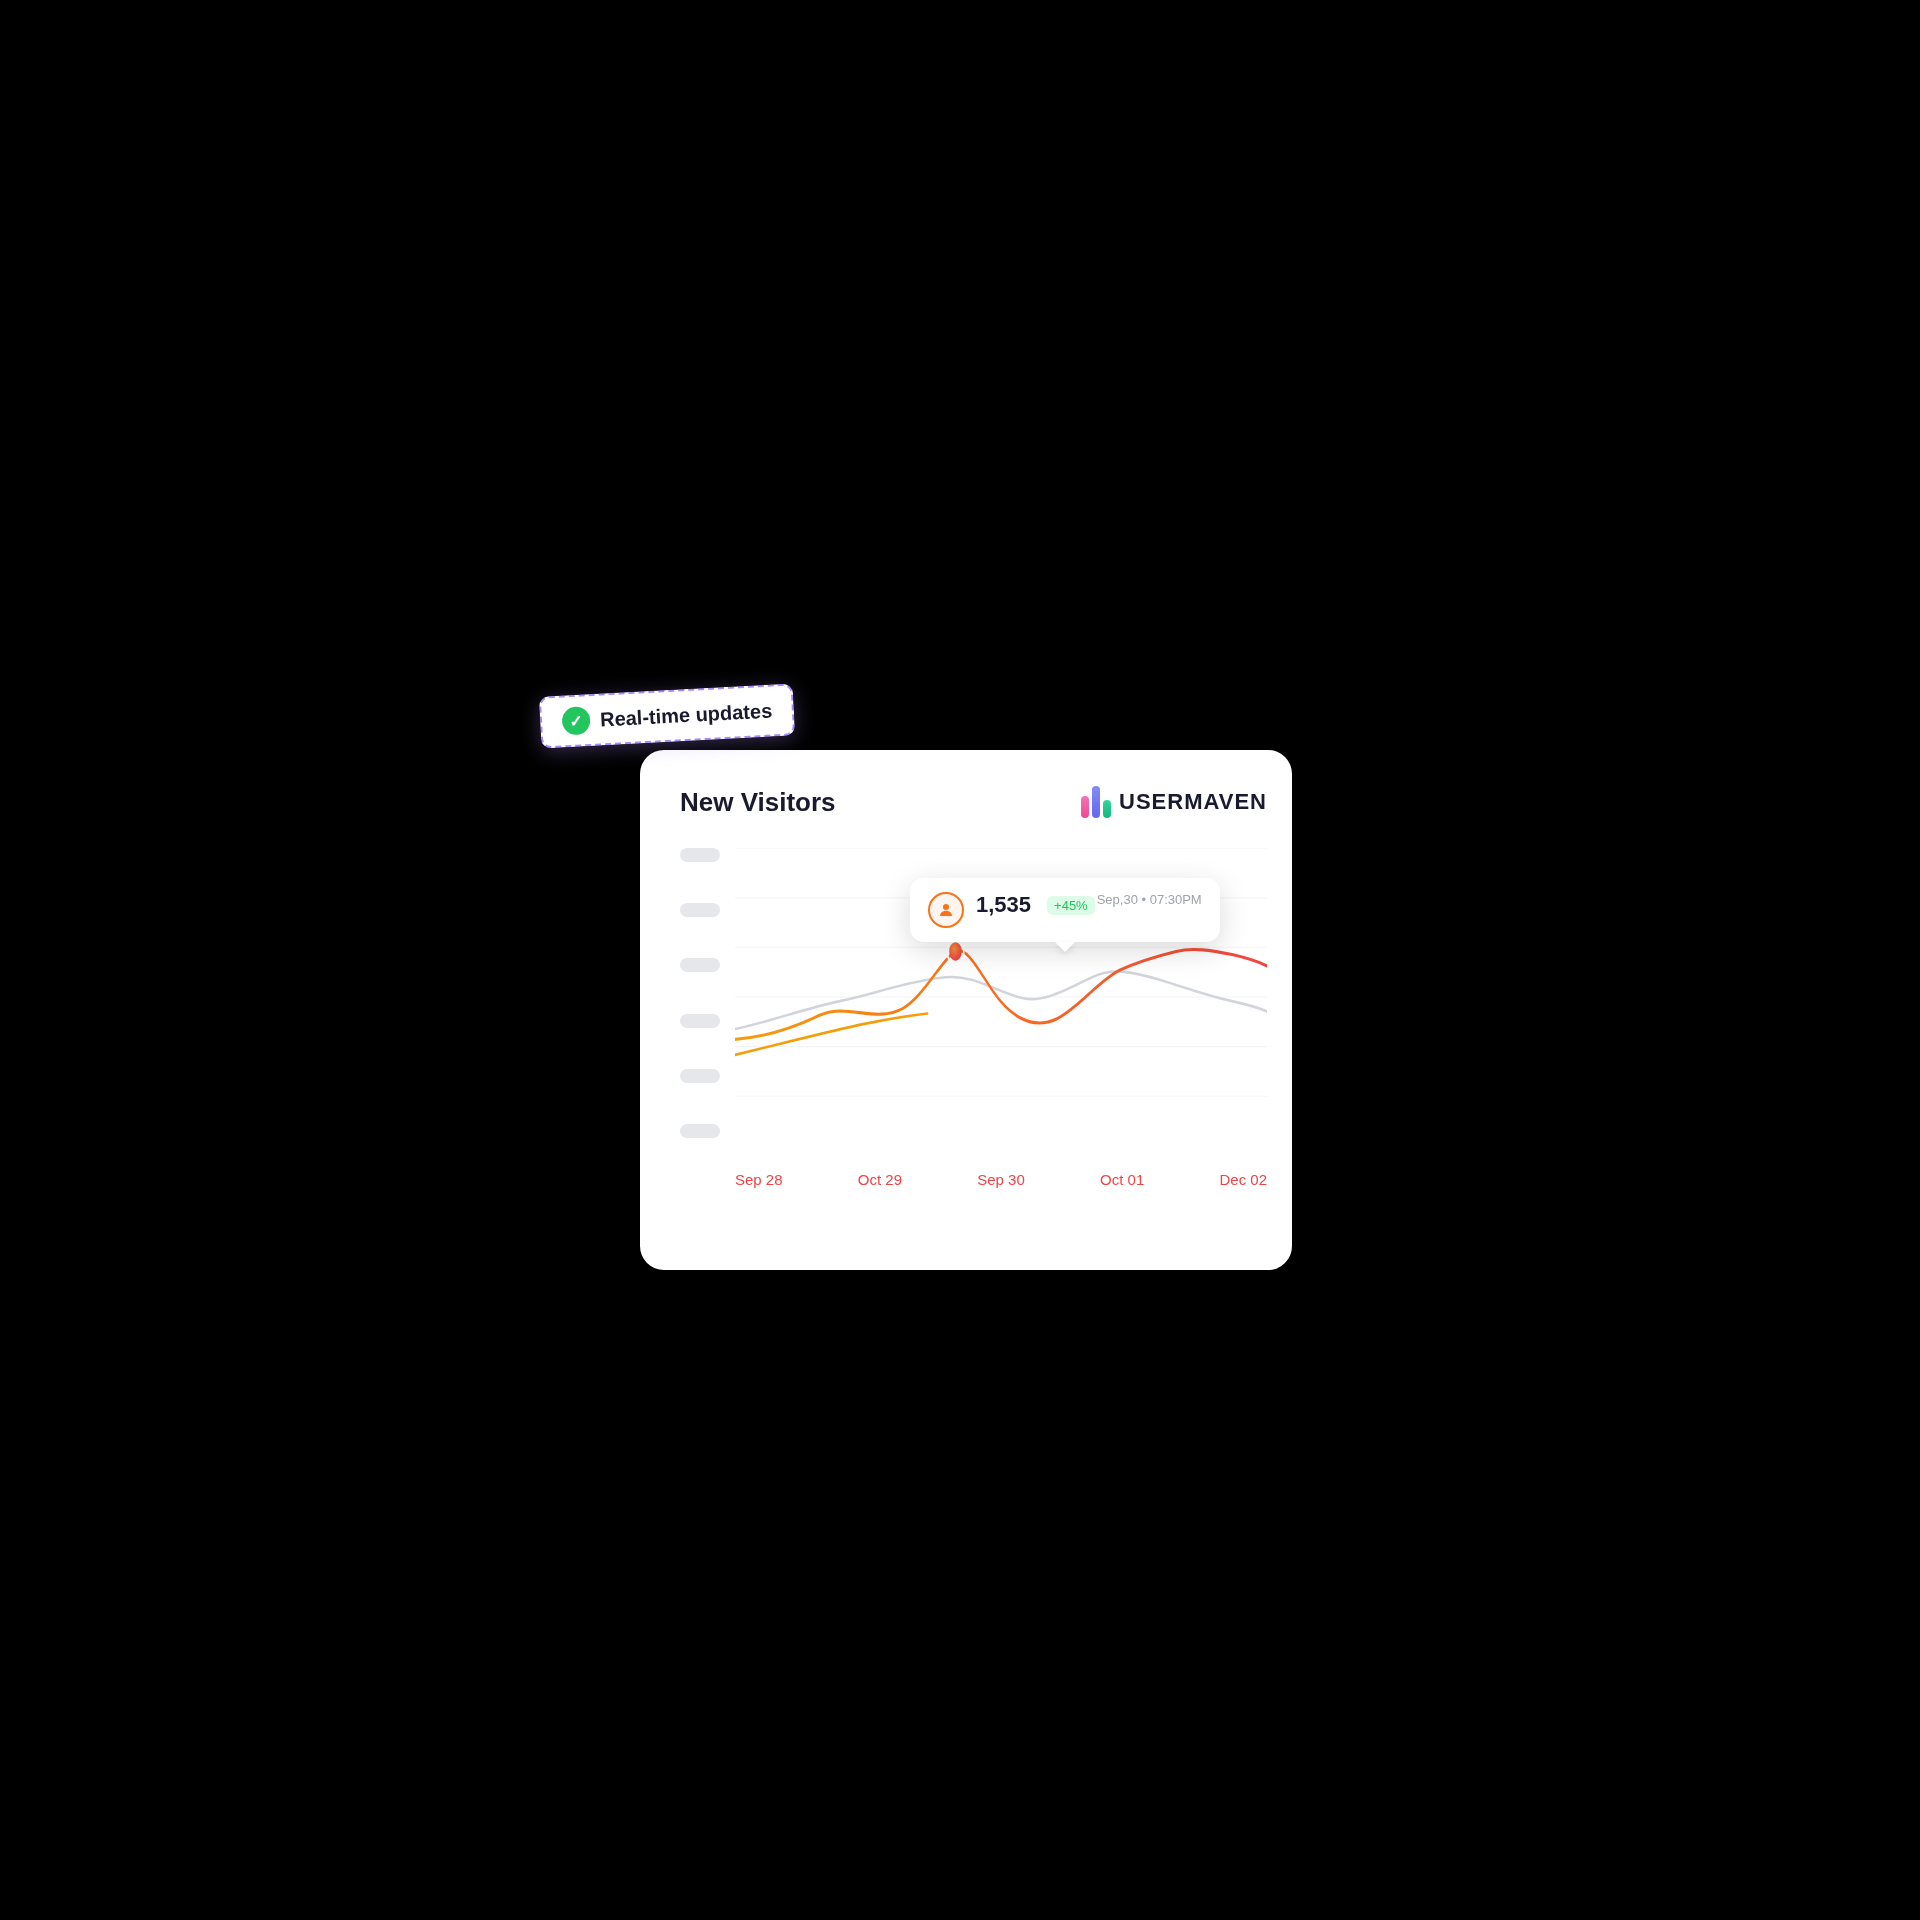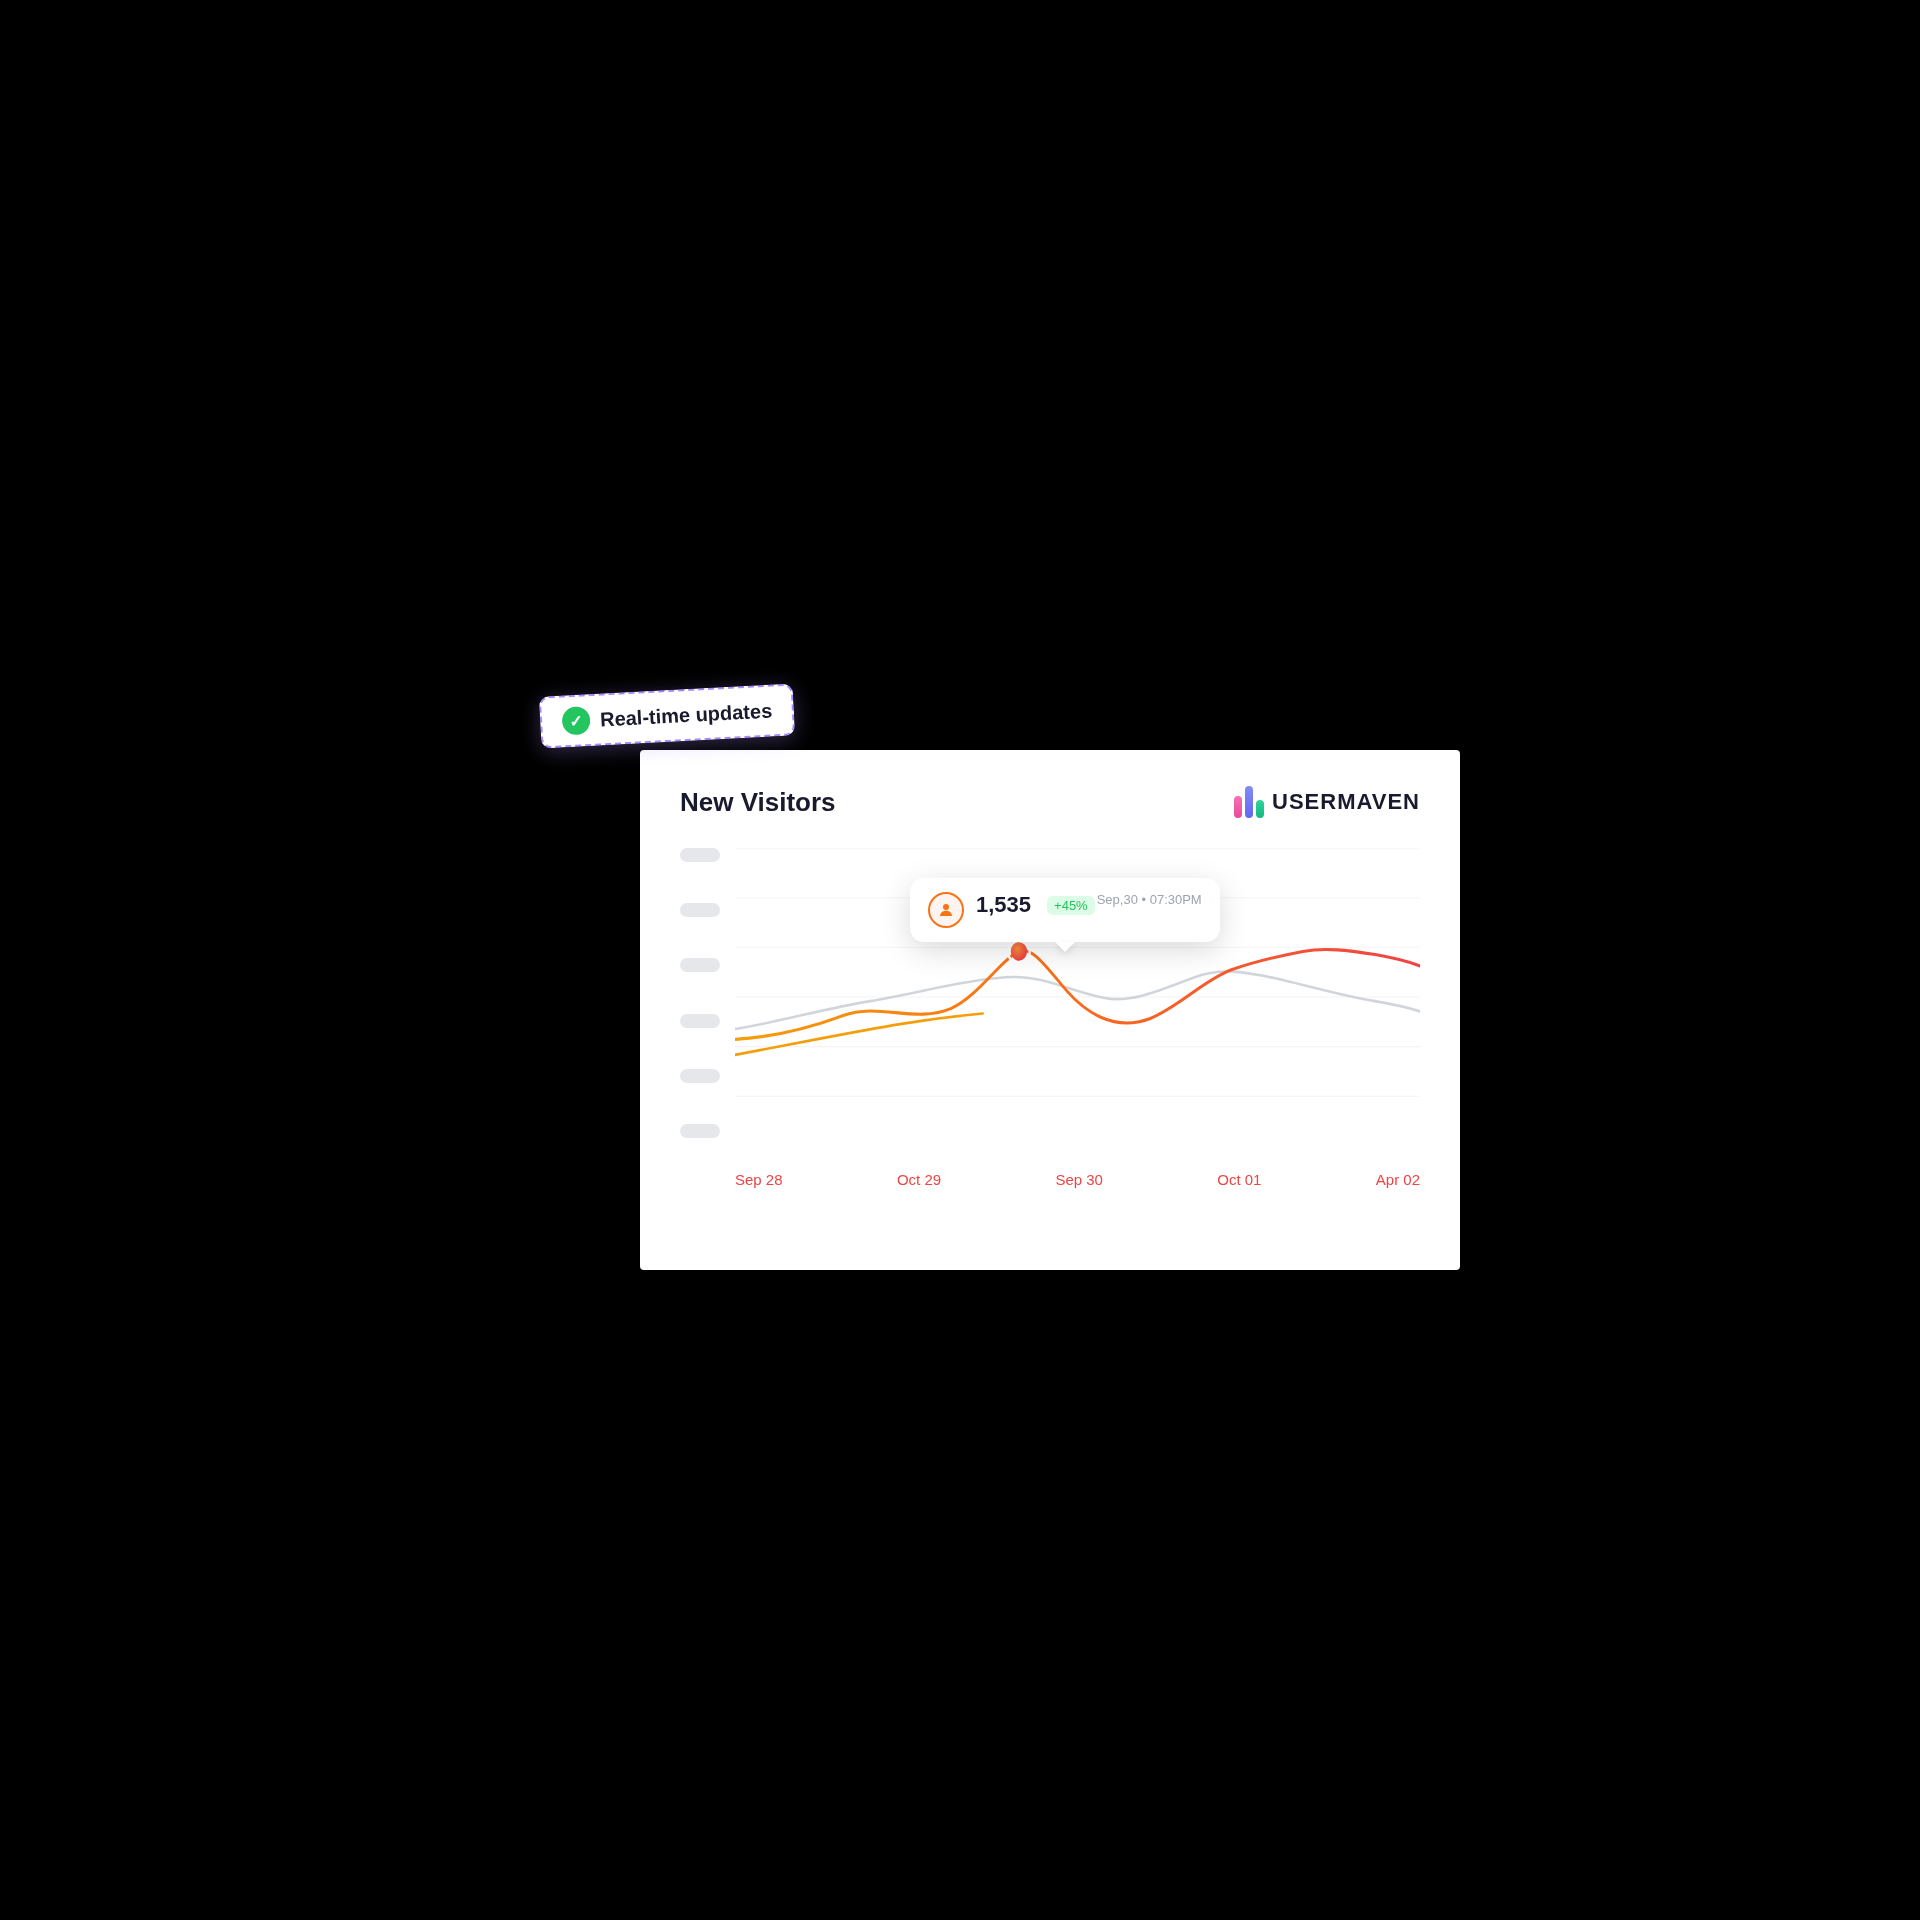--- a/index.html
+++ b/index.html
@@ -59,24 +59,24 @@
     }
 
     
     .card {
       position: absolute;
       top: 100px;
       left: 130px;
       right: 0;
       bottom: 0;
       background: #fff;
-      border-radius: 4px;
-      padding: 36px 40px 36px 40px;
+      border-radius: 24px;
+      padding: 36px 25px 36px 40px;
       box-shadow: 0 20px 60px rgba(0,0,0,0.15);
-      width: 820px;
+      width: 652px;
     }
 
     .card-header {
       display: flex;
       align-items: center;
       justify-content: space-between;
       margin-bottom: 30px;
     }
 
     .card-title {
@@ -343,17 +343,17 @@
           </div>
           <span class="tooltip-date">Sep,30 • 07:30PM</span>
         </div>
       </div>
 
       <div class="x-axis">
         <span class="x-label">Sep 28</span>
         <span class="x-label">Oct 29</span>
         <span class="x-label">Sep 30</span>
         <span class="x-label">Oct 01</span>
-        <span class="x-label">Apr 02</span>
+        <span class="x-label">Dec 02</span>
       </div>
     </div>
   </div>
 </div>
 
 </body></html>

